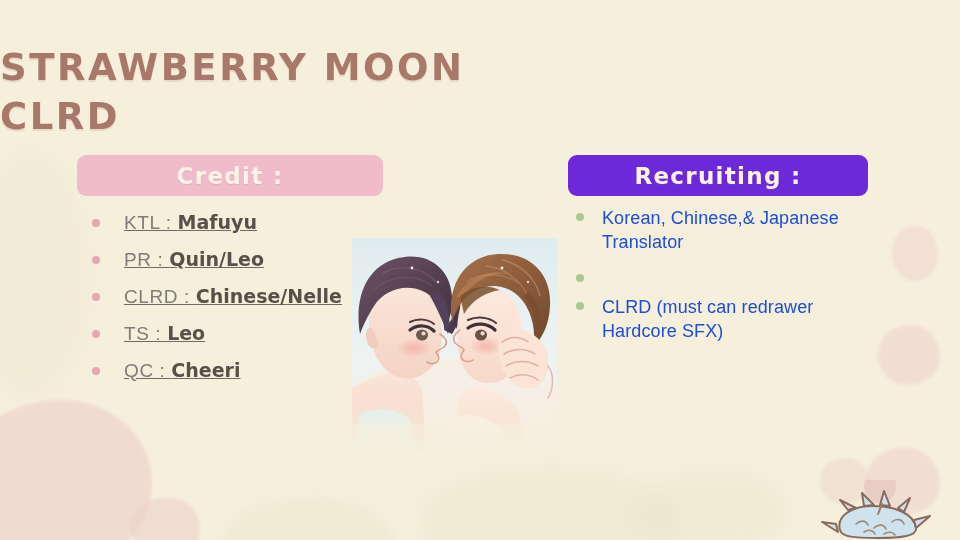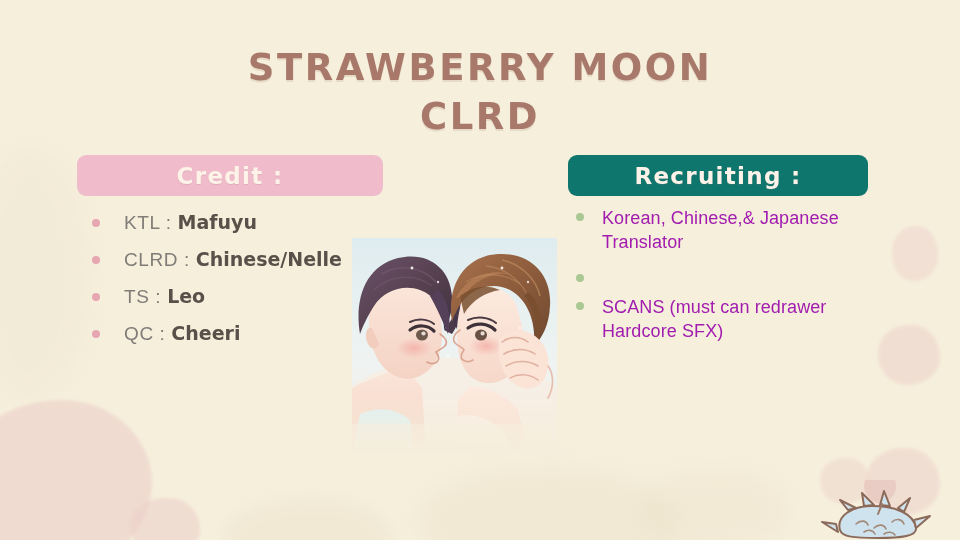--- a/index.html
+++ b/index.html
@@ -35,21 +35,20 @@
   .blob.b7 { left: 224px;  top: 498px; width: 170px; height: 80px;  opacity:.28; background:#e6dcc3; filter: blur(7px);}
   .blob.b8 { left: 418px;  top: 468px; width: 260px; height: 110px; opacity:.35; background:#e9dfc6; filter: blur(10px);}
   .blob.b9 { left: -30px;  top: 150px; width: 120px; height: 250px; opacity:.20; background:#e7ddc4; filter: blur(10px);}
   .blob.b10{ left: 640px;  top: 470px; width: 150px; height: 80px;  opacity:.25; background:#e7dcc2; filter: blur(9px);}
 
   
   .title {
     position: absolute;
     left: 0; right: 0;
     top: 44px;
-    text-align: center;
     color: #a8796a;
     font-family: "DejaVu Sans", sans-serif;
     font-weight: bold;
     font-size: 37px;
     letter-spacing: 2.5px;
     line-height: 1.32;
     text-shadow: 0 2px 0 rgba(168,121,106,.18);
   }
   .title .line { display: block; }
 
@@ -62,21 +61,21 @@
     align-items: center;
     justify-content: center;
     color: #fdf3e8;
     font-family: "DejaVu Sans", sans-serif;
     font-weight: bold;
     font-size: 23px;
     letter-spacing: 1.3px;
     text-shadow: 0 1px 1px rgba(150,120,110,.20);
   }
   .banner-credit    { left: 77px;  top: 155px; width: 306px; background: #f0bccb; }
-  .banner-recruit   { left: 568px; top: 155px; width: 300px; background: #0f766e; }
+  .banner-recruit   { left: 568px; top: 155px; width: 300px; background: #6d28d9; }
 
   
   .col { position: absolute; }
   .col-credit  { left: 92px;  top: 212px; width: 270px; }
   .col-recruit { left: 576px; top: 206px; width: 312px; }
 
   .item {
     display: flex;
     align-items: flex-start;
     margin-bottom: 15px;
@@ -92,36 +91,37 @@
   }
   .col-credit  .bullet { background: #e6a7b2; }
   .col-recruit .bullet { background: #aac893; margin-right: 18px; }
 
   .credit-text {
     font-size: 19px;
     color: #6e6a66;
     letter-spacing: .6px;
     line-height: 1.1;
     white-space: nowrap;
+    text-decoration: underline;
   }
   .credit-text .role {
     font-family: "Liberation Sans", sans-serif;
     color: #807c78;
   }
   .credit-text .name {
     font-family: "DejaVu Sans", sans-serif;
     font-weight: bold;
     color: #5a504a;
     font-size: 19px;
     letter-spacing: 0;
   }
 
   .recruit-text {
     font-size: 18px;
-    color: #a21caf;
+    color: #1d4ed8;
     line-height: 1.34;
     letter-spacing: .1px;
     font-family: "Liberation Sans", sans-serif;
   }
   .col-recruit .item { margin-bottom: 13px; }
 
   
   .art-wrap {
     position: absolute;
     left: 352px;
@@ -175,20 +175,26 @@
   <div class="col col-credit">
     <div class="item">
       <span class="bullet"></span>
       <span class="credit-text">
         <span class="role">KTL : </span><span class="name">Mafuyu</span>
       </span>
     </div>
     <div class="item">
       <span class="bullet"></span>
       <span class="credit-text">
+        <span class="role">PR : </span><span class="name">Quin/Leo</span>
+      </span>
+    </div>
+    <div class="item">
+      <span class="bullet"></span>
+      <span class="credit-text">
         <span class="role">CLRD : </span><span class="name">Chinese/Nelle</span>
       </span>
     </div>
     <div class="item">
       <span class="bullet"></span>
       <span class="credit-text">
         <span class="role">TS : </span><span class="name">Leo</span>
       </span>
     </div>
     <div class="item">
@@ -202,21 +208,21 @@
   <div class="col col-recruit">
     <div class="item">
       <span class="bullet"></span>
       <span class="recruit-text">Korean, Chinese,&amp; Japanese Translator</span>
     </div>
     <div class="item">
       <span class="bullet"></span>
     </div>
     <div class="item">
       <span class="bullet"></span>
-      <span class="recruit-text">SCANS (must can redrawer Hardcore SFX)</span>
+      <span class="recruit-text">CLRD (must can redrawer Hardcore SFX)</span>
     </div>
   </div>
 
   <div class="art-wrap">
     <svg viewBox="0 0 205 215" xmlns="http://www.w3.org/2000/svg" aria-hidden="true">
       <defs>
         <linearGradient id="bgsky" x1="0" y1="0" x2="0" y2="1">
           <stop offset="0%" stop-color="#dfecef"></stop>
           <stop offset="55%" stop-color="#eef3f2"></stop>
           <stop offset="100%" stop-color="#f6efe6"></stop>

